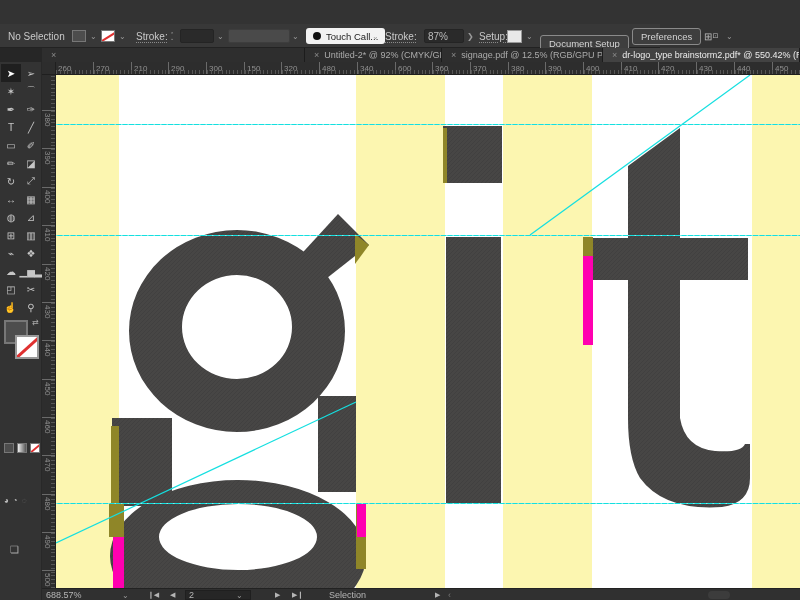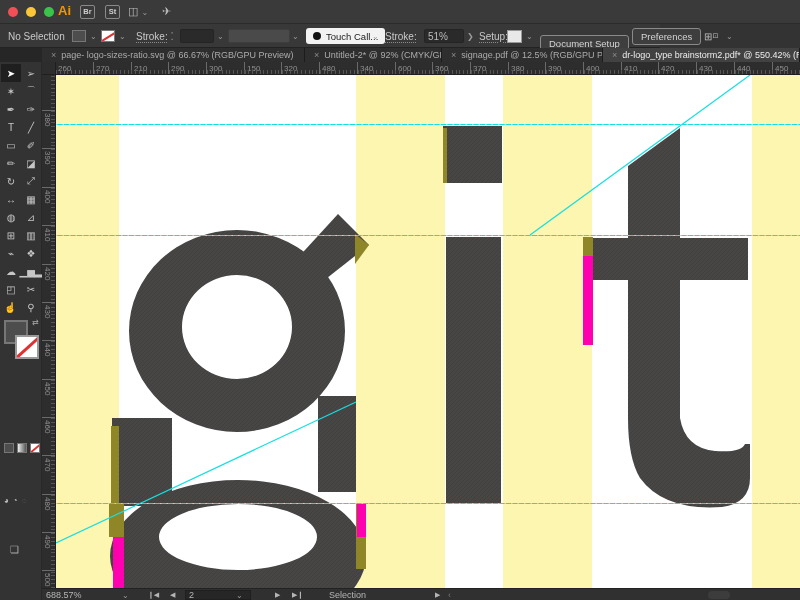--- a/index.html
+++ b/index.html
@@ -109,30 +109,20 @@
   .sb-well { background:#262626; border:1px solid #1f1f1f; height:10px; display:flex;
              align-items:center; padding:0 3px; gap:14px; }
   .sb-thumb { position:absolute; left:666px; top:2px; width:22px; height:8px; border-radius:4px;
               background:#3c3c3c; }
 </style>
 </head>
 <body>
 
 <div id="app">
 
-  <div class="titlebar">
-    <span class="tl red"></span>
-    <span class="tl yel"></span>
-    <span class="tl grn"></span>
-    <span class="ai-logo">Ai</span>
-    <span class="badge br">Br</span>
-    <span class="badge st">St</span>
-    <span class="tb-ic" style="left:128px">◫ <span class="chev">⌄</span></span>
-    <span class="tb-ic" style="left:162px">✈</span>
-  </div>
 
   <div class="controlbar">
     <div class="cb" style="left:8px">No Selection</div>
     <div class="cb" style="left:72px">
         <span class="swatch fill-sw"></span>
       </div>
     <div class="cb" style="left:90px">
         <span class="chev">⌄</span>
       </div>
     <div class="cb" style="left:101px">
@@ -155,41 +145,40 @@
         <span class="chev">⌄</span>
       </div>
     <div class="cb pill" style="left:306px; top:4px">
       <span class="dot"></span>
       <span>Touch Call...</span>
     </div>
     <div class="cb" style="left:372px">
         <span class="chev">⌄</span>
       </div>
     <div class="cb ulabel" style="left:385px">Stroke:</div>
-    <div class="cb well" style="left:424px; top:5px; width:40px">51%</div>
+    <div class="cb well" style="left:424px; top:5px; width:40px">87%</div>
     <div class="cb" style="left:467px; color:#9a9a9a; font-size:8px">❯</div>
     <div class="cb ulabel" style="left:479px">Setup:</div>
     <div class="cb" style="left:507px">
         <span class="style-sw"></span>
       </div>
     <div class="cb" style="left:526px">
         <span class="chev">⌄</span>
       </div>
     <div class="cb btn" style="left:540px; top:11px">Document Setup</div>
     <div class="cb btn" style="left:632px; top:4px">Preferences</div>
     <div class="cb" style="left:704px; color:#bdbdbd">⊞<span style="font-size:7px">⊡</span></div>
     <div class="cb" style="left:726px">
         <span class="chev">⌄</span>
       </div>
   </div>
 
   <div class="tabbar">
     <div class="tab">
       <span class="x">×</span>
-      <span>page- logo-sizes-ratio.svg @ 66.67% (RGB/GPU Preview)</span>
     </div>
     <div class="tab">
       <span class="x">×</span>
       <span>Untitled-2* @ 92% (CMYK/GPU Preview)</span>
     </div>
     <div class="tab">
       <span class="x">×</span>
       <span>signage.pdf @ 12.5% (RGB/GPU Preview)</span>
     </div>
     <div class="tab active">

